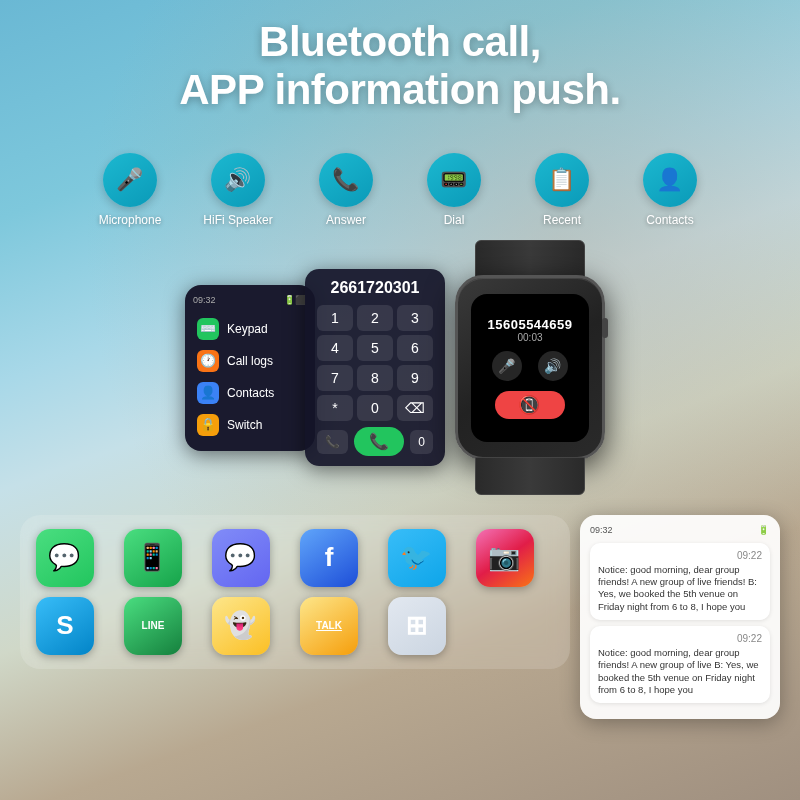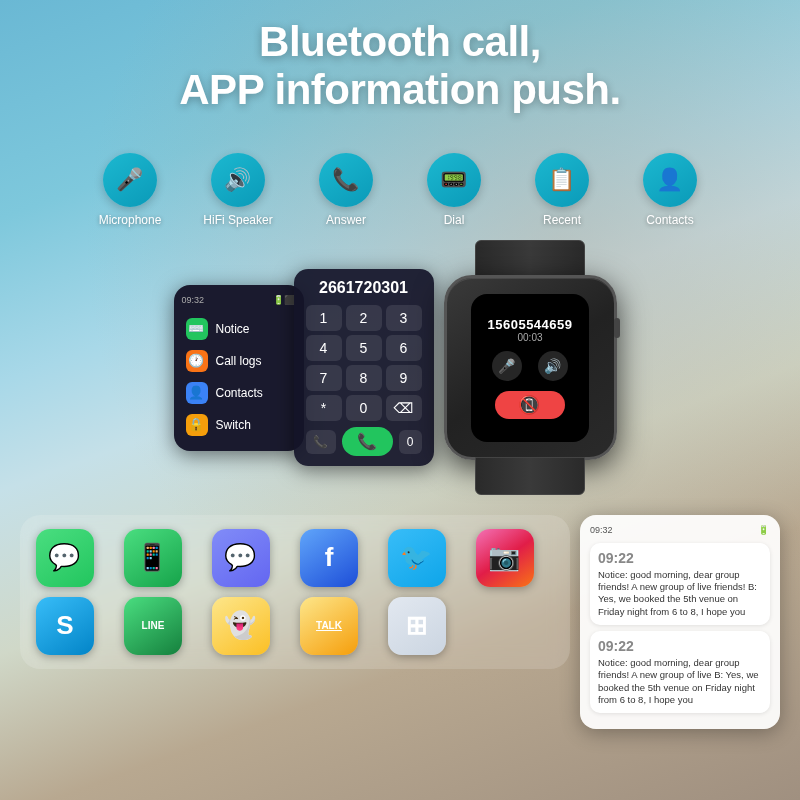--- a/index.html
+++ b/index.html
@@ -193,21 +193,21 @@
       font-size: 12px;
     }
 
     
     .watch-container {
       position: relative;
       z-index: 10;
       margin: 0 10px;
     }
     .watch-body {
-      width: 173px;
+      width: 150px;
       height: 185px;
       background: linear-gradient(145deg, #3a3a3a, #222, #2a2a2a);
       border-radius: 28px;
       border: 3px solid #555;
       box-shadow: 0 8px 30px rgba(0,0,0,0.7), inset 0 1px 0 rgba(255,255,255,0.1);
       position: relative;
       display: flex;
       align-items: center;
       justify-content: center;
     }
@@ -352,25 +352,24 @@
       margin-bottom: 8px;
     }
     .notif-item {
       background: white;
       border-radius: 10px;
       padding: 7px 8px;
       margin-bottom: 6px;
       box-shadow: 0 1px 4px rgba(0,0,0,0.1);
     }
     .notif-time {
-      font-size: 14px;
+      font-size: 10px;
       color: #888;
-      text-align: left;
+      text-align: right;
       margin-bottom: 3px;
-      font-weight: bold;
     }
     .notif-text {
       font-size: 9.5px;
       color: #333;
       line-height: 1.3;
     }
   </style>
 </head>
 <body>
 
@@ -417,21 +416,21 @@
   <div class="middle">
 
     <div class="phone-panel-left">
       <div class="status-bar">
         <span>09:32</span>
         <span>🔋⬛</span>
       </div>
 
     <div class="menu-item">
     <div class="menu-icon icon-green">⌨️</div>
-    <span>Notice</span>
+    <span>Keypad</span>
   </div>
         <div class="menu-item">
     <div class="menu-icon icon-orange">🕐</div>
     <span>Call logs</span>
   </div>
         <div class="menu-item">
     <div class="menu-icon icon-blue">👤</div>
     <span>Contacts</span>
   </div>
         <div class="menu-item">

